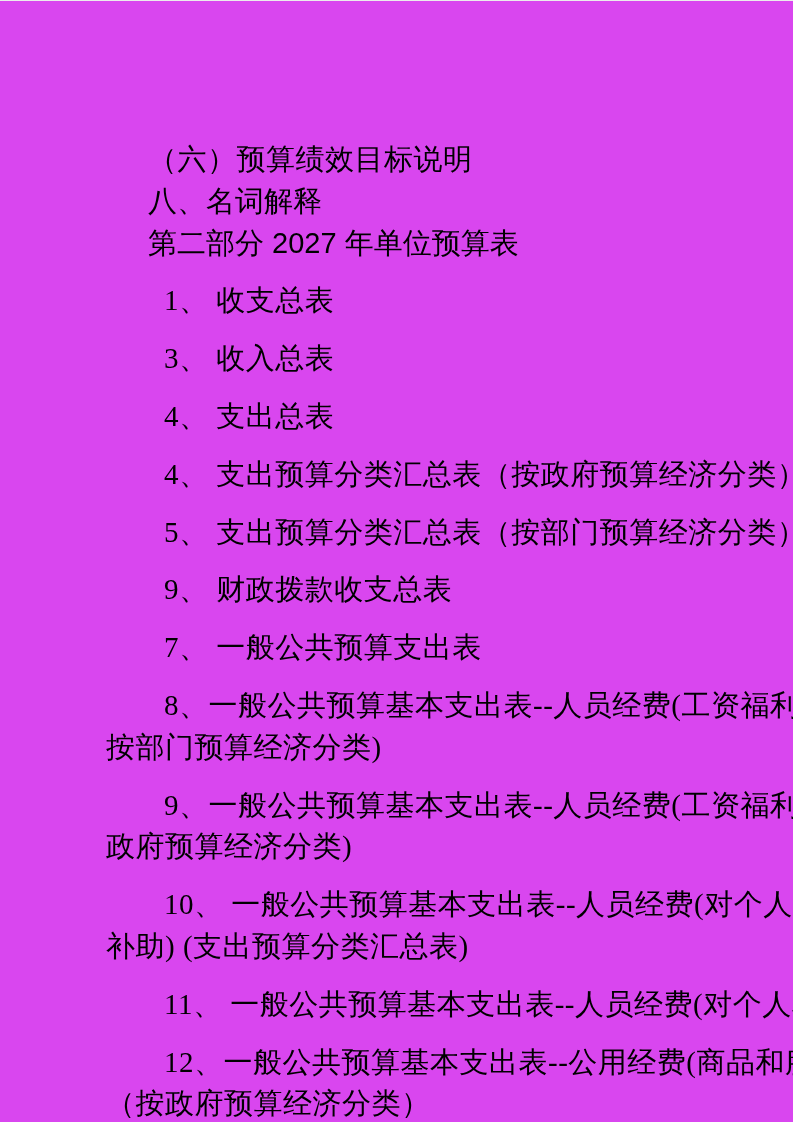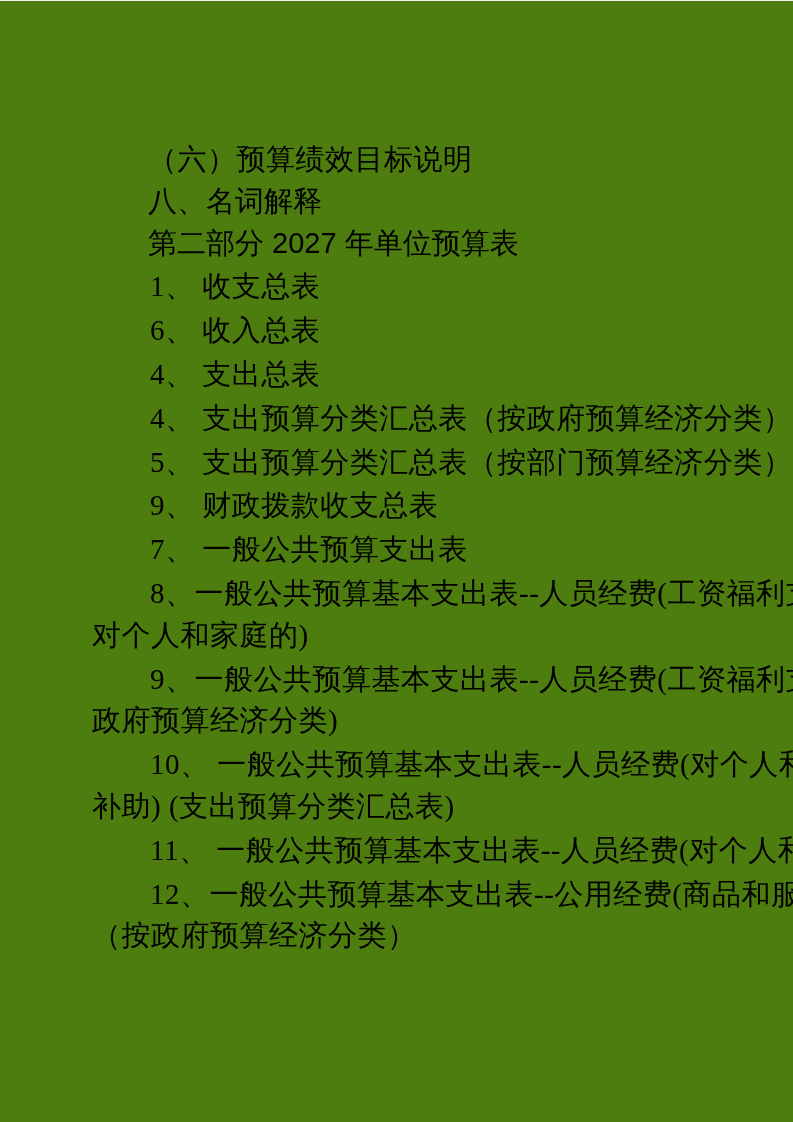--- a/index.html
+++ b/index.html
@@ -4,34 +4,34 @@
 <style>
   html, body {
     margin: 0;
     padding: 0;
     background: #ffffff;
   }
   .page {
     position: relative;
     width: 793px;
     height: 1122px;
-    background: #4d7c0f;
+    background: #d946ef;
     overflow: hidden;
     border-top: 1px solid #ececec;
     font-family: "Liberation Serif", "DejaVu Serif", serif;
     color: #000000;
   }
   .content {
     position: absolute;
     top: 138px;
     left: 90px;
     width: 613px;
   }
   .para {
-    margin: 2px;
+    margin: 16px;
     padding: 0;
   }
   .line {
     margin: 0;
     padding: 0;
     font-size: 29px;
     line-height: 41.8px;
     white-space: nowrap;
     letter-spacing: 0.5px;
     color: #000000;
@@ -55,21 +55,21 @@
 
     <p class="line heading indent">八、名词解释</p>
 
     <p class="line heading indent">第二部分 2027 年单位预算表</p>
 
     <div class="para">
       <p class="line indent">1、 收支总表</p>
     </div>
 
     <div class="para">
-      <p class="line indent">6、 收入总表</p>
+      <p class="line indent">3、 收入总表</p>
     </div>
 
     <div class="para">
       <p class="line indent">4、 支出总表</p>
     </div>
 
     <div class="para">
       <p class="line indent">4、 支出预算分类汇总表（按政府预算经济分类）</p>
     </div>
 
@@ -80,21 +80,21 @@
     <div class="para">
       <p class="line indent">9、 财政拨款收支总表</p>
     </div>
 
     <div class="para">
       <p class="line indent">7、 一般公共预算支出表</p>
     </div>
 
     <div class="para">
       <p class="line indent">8、一般公共预算基本支出表--人员经费(工资福利支出) (按</p>
-      <p class="line">对个人和家庭的)</p>
+      <p class="line">按部门预算经济分类)</p>
     </div>
 
     <div class="para">
       <p class="line indent">9、一般公共预算基本支出表--人员经费(工资福利支出) (按</p>
       <p class="line">政府预算经济分类)</p>
     </div>
 
     <div class="para">
       <p class="line indent">10、 一般公共预算基本支出表--人员经费(对个人和家庭的</p>
       <p class="line">补助) (支出预算分类汇总表)</p>

